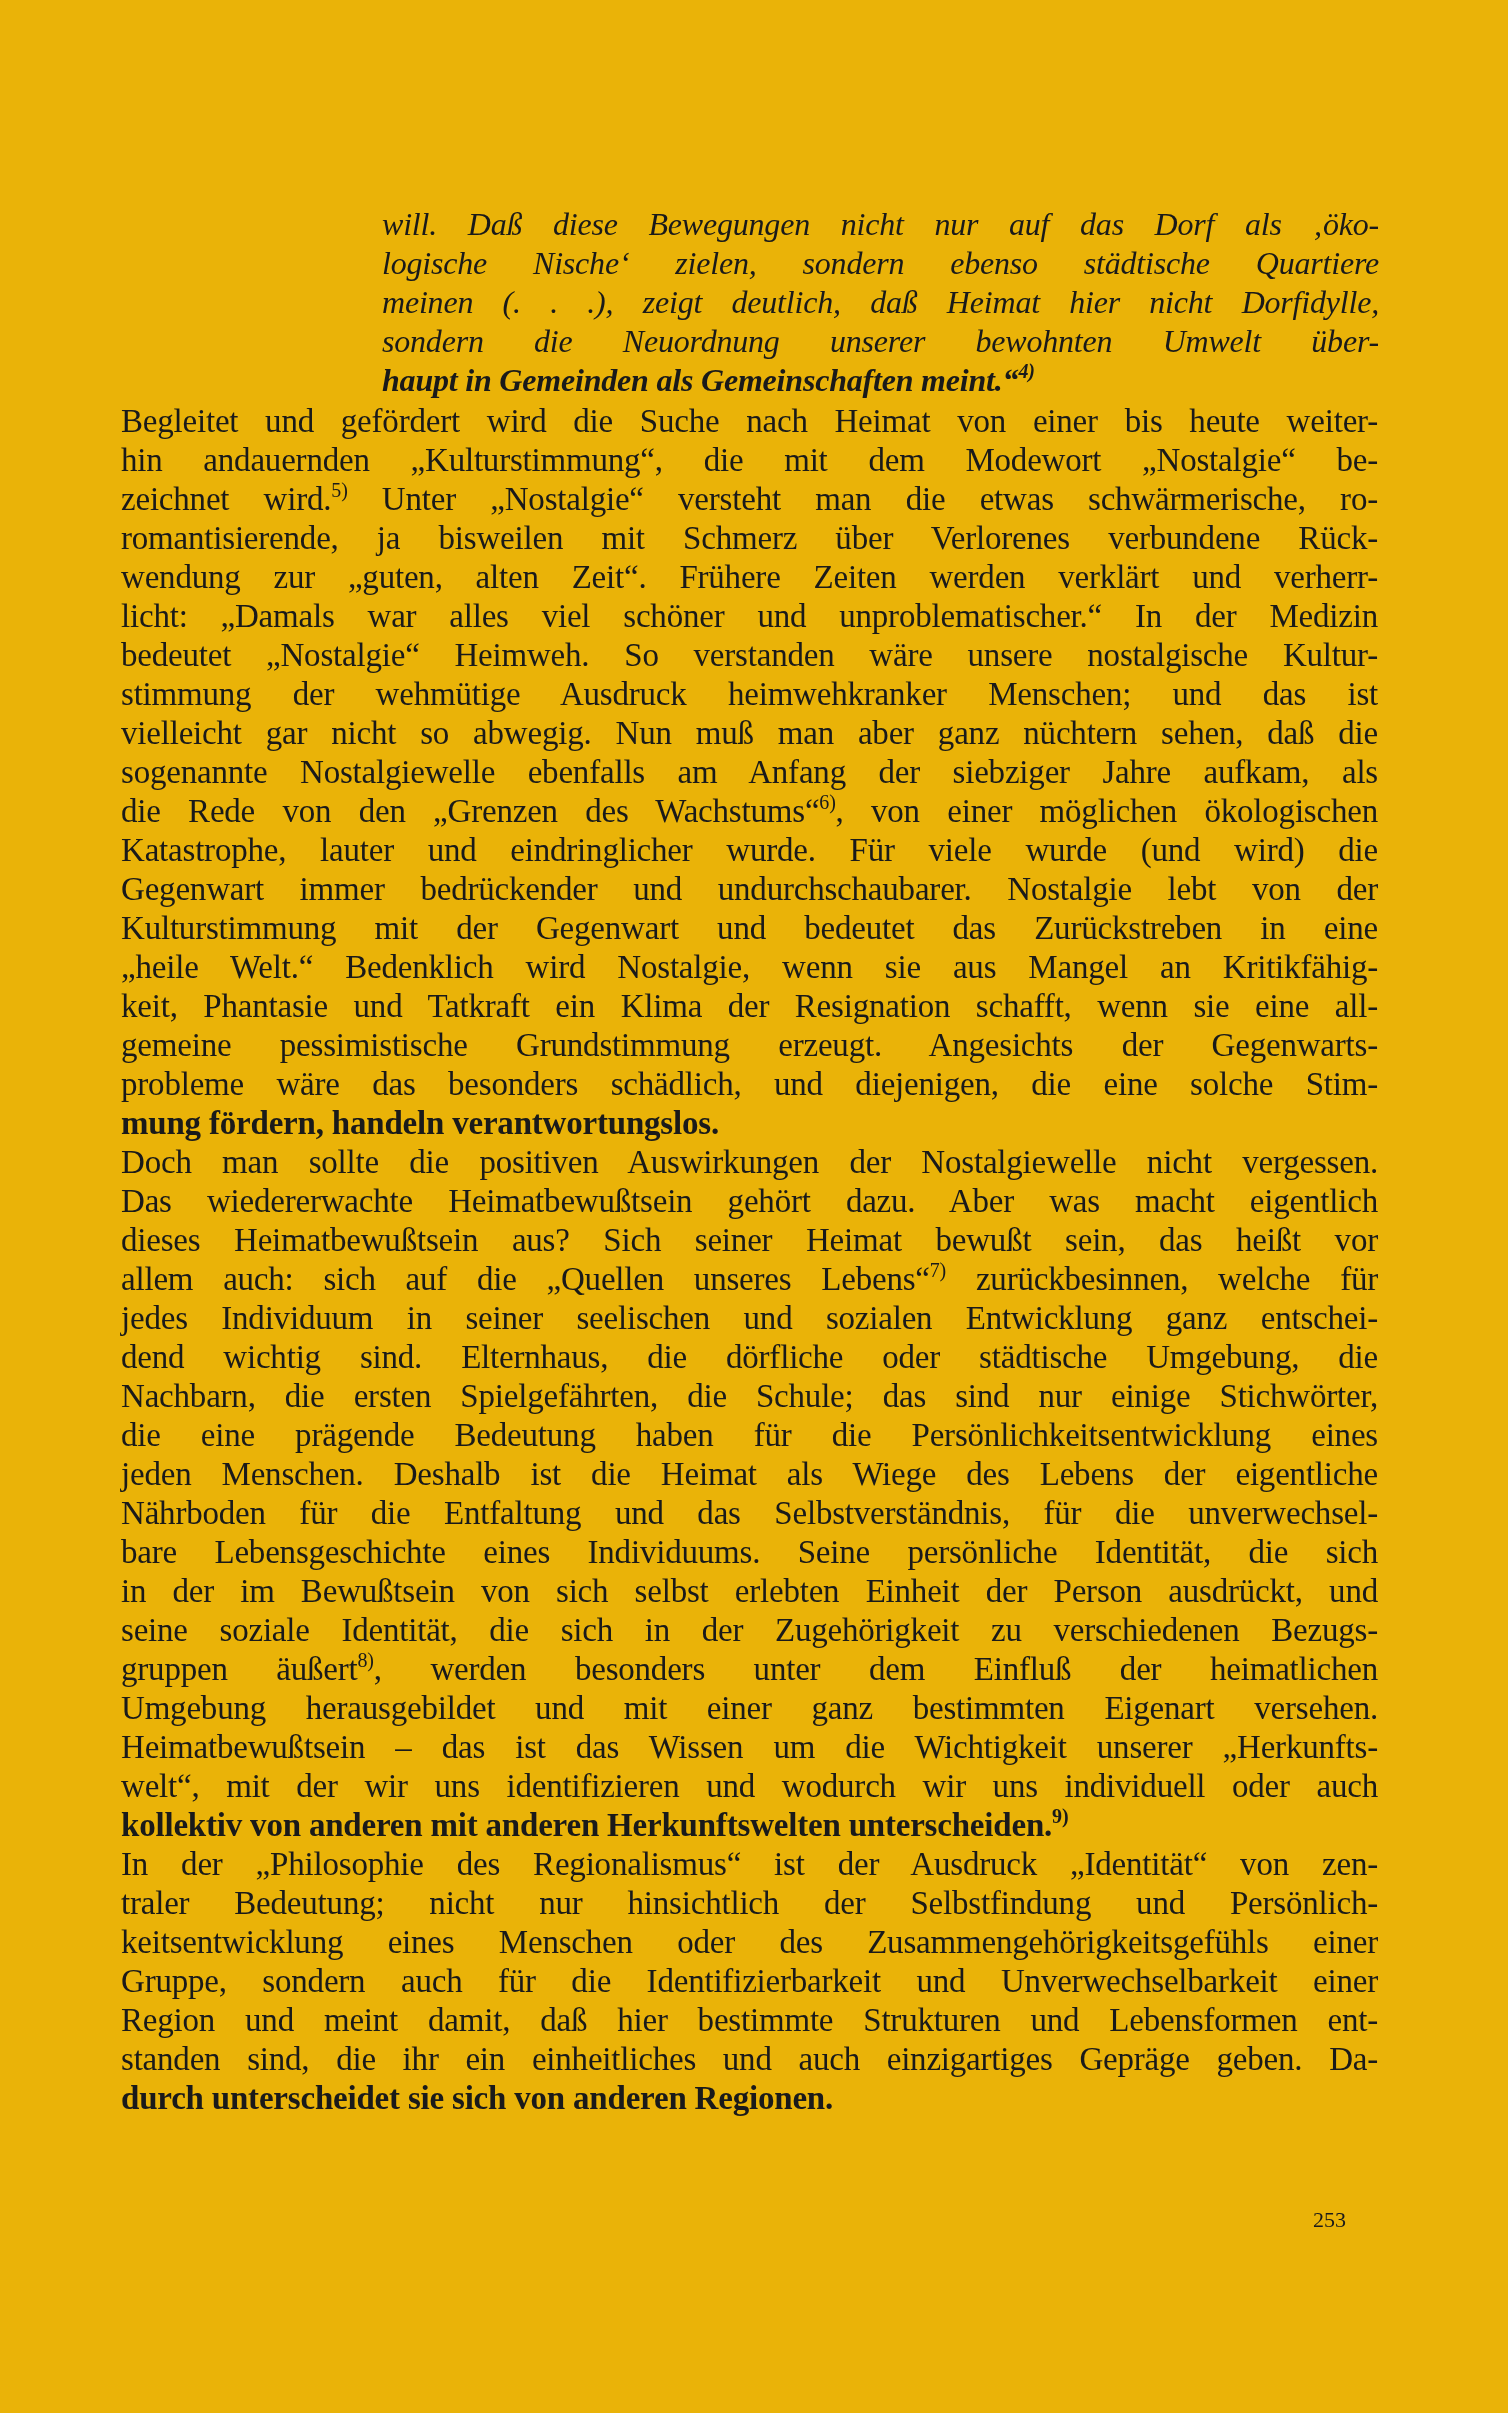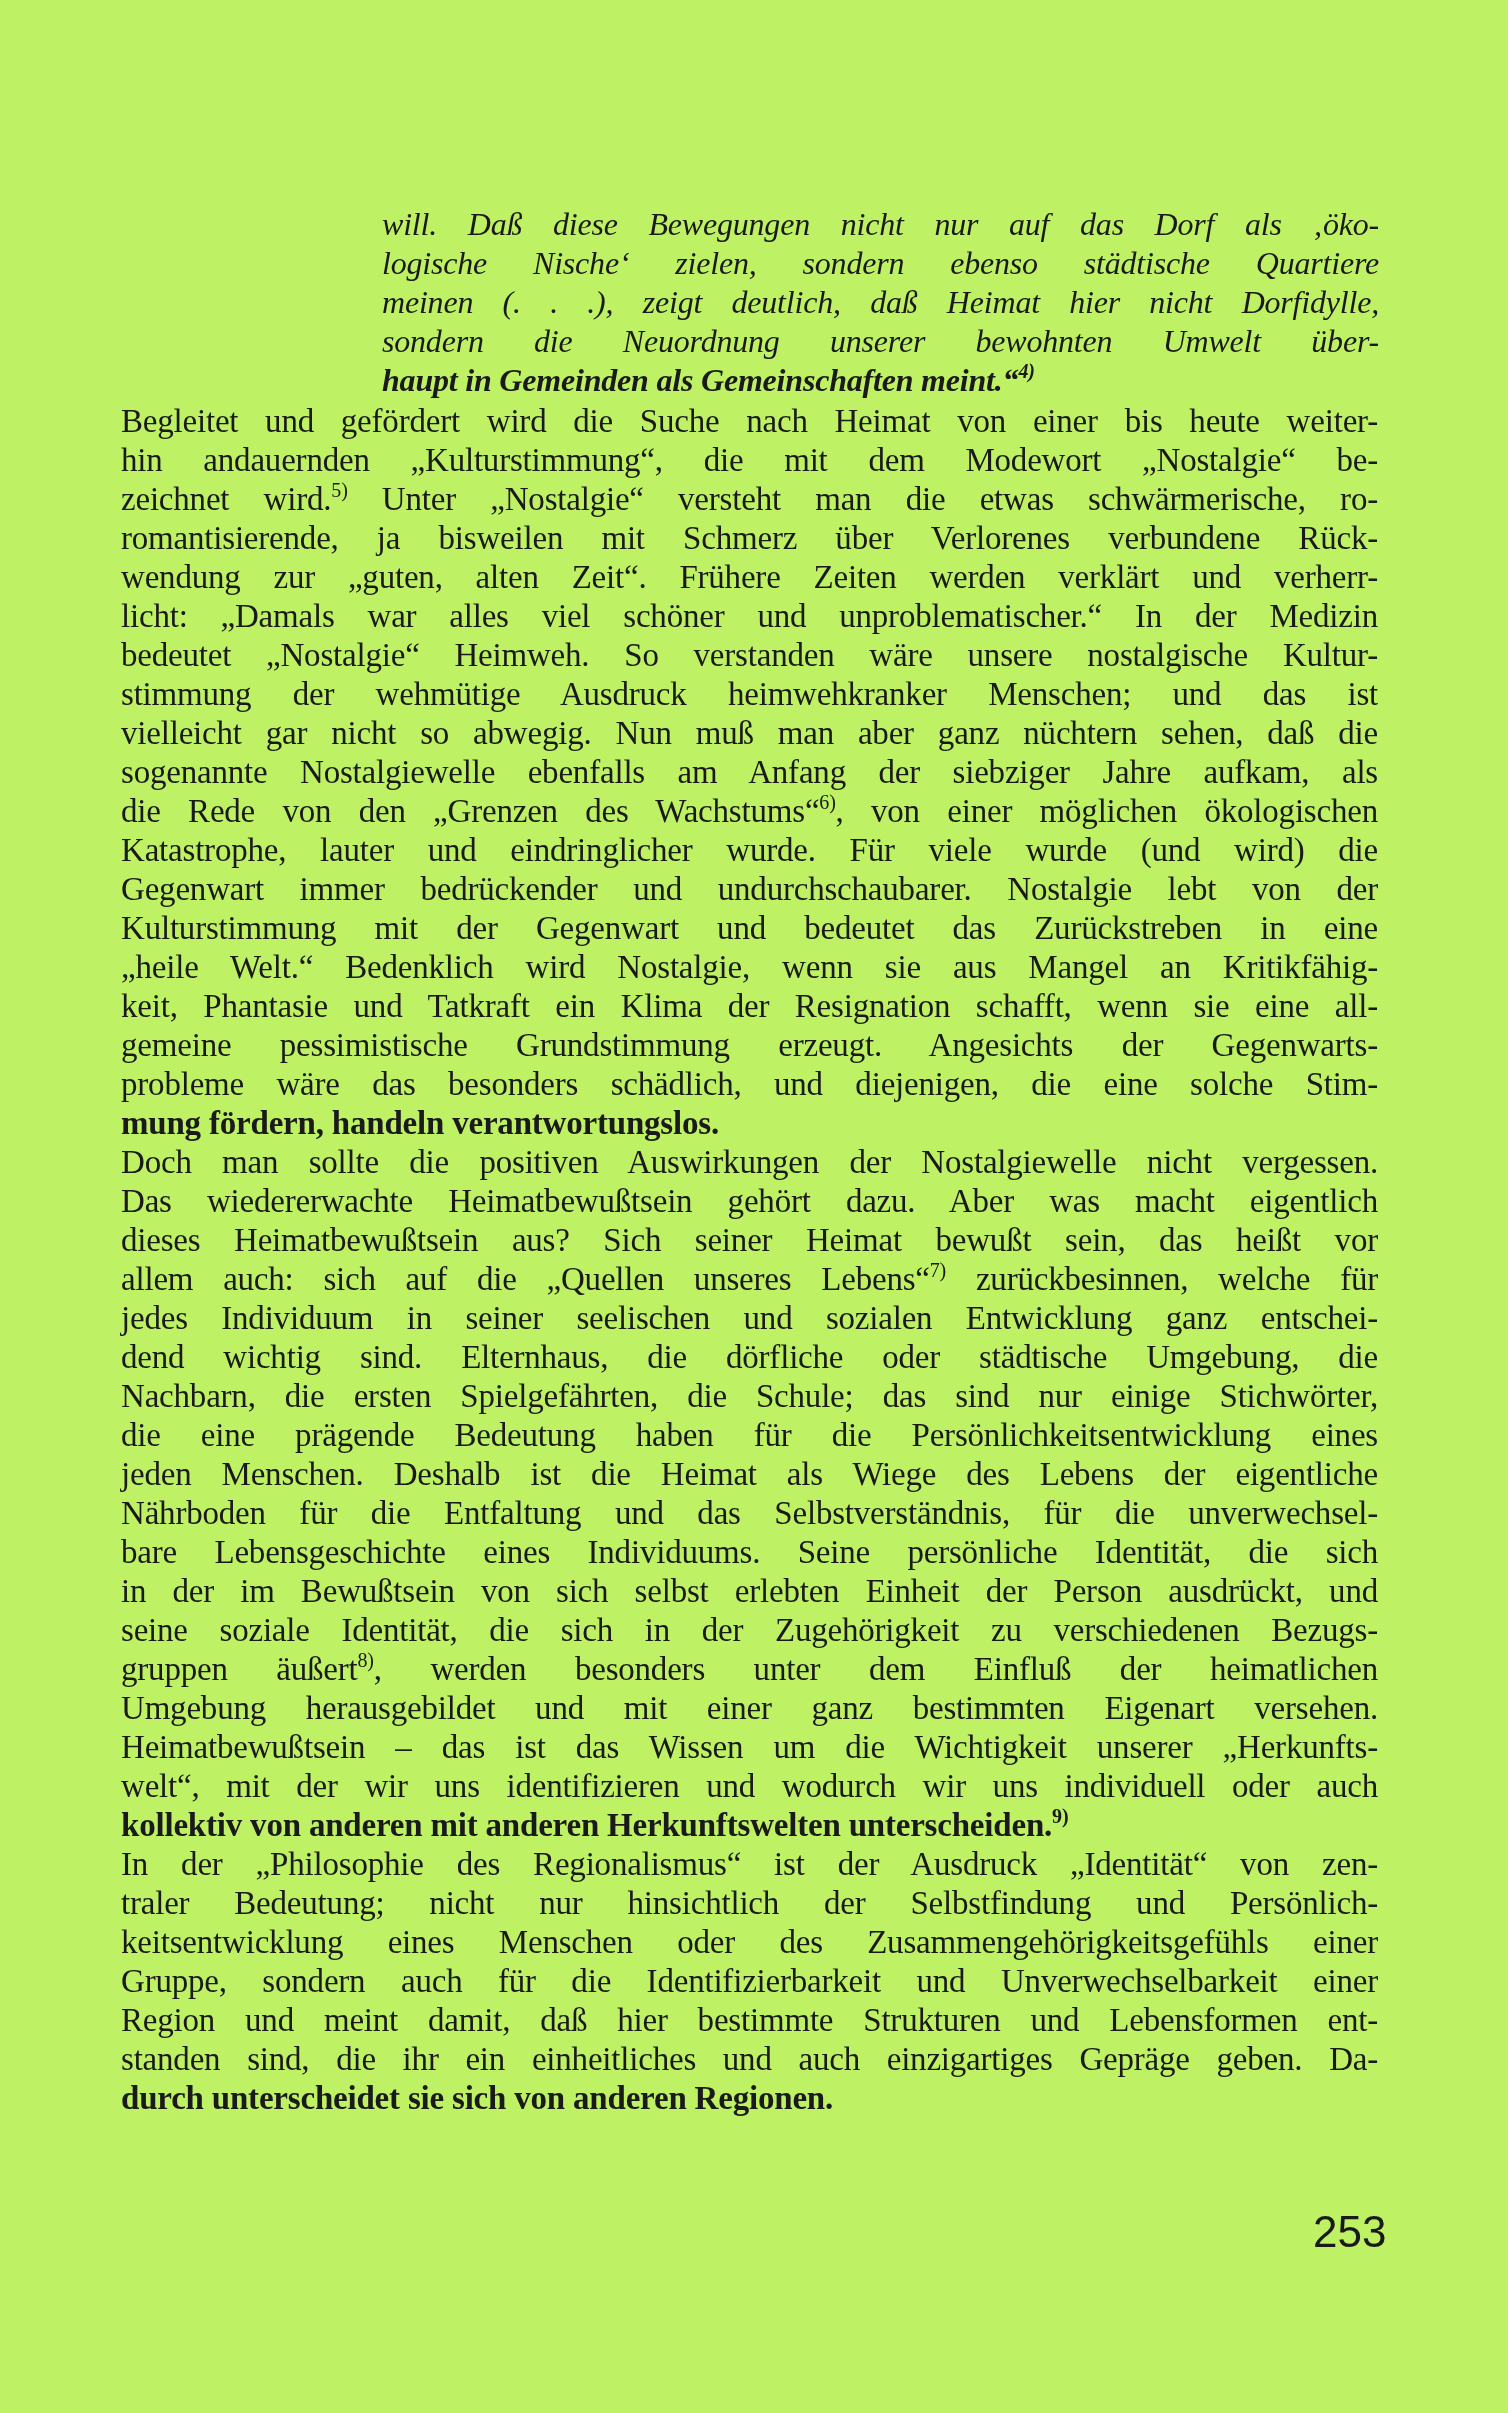--- a/index.html
+++ b/index.html
@@ -1,37 +1,37 @@
 <!DOCTYPE html>
 <html style="font-size:14.4px"><head>
 <meta charset="utf-8">
 <style>
   html, body { margin: 0; padding: 0; background: #ffffff; }
   body { width: 1508px; height: 2413px; position: relative; overflow: hidden; }
-  .page { position: absolute; left: 0; top: 0; width: 1508px; height: 2413px; background: #bef264; }
+  .page { position: absolute; left: 0; top: 0; width: 1508px; height: 2413px; background: #eab308; }
   .quote { position: absolute; left: 382px; top: 205px; width: 997px; }
   .body-text { position: absolute; left: 121px; top: 402px; width: 1257px; }
   .line {
     font-family: "Liberation Serif", "DejaVu Serif", serif;
     font-size: 33px;
     line-height: 39px;
     height: 39px;
     color: #1a1a1a;
     white-space: nowrap;
     text-align: justify;
     text-align-last: justify;
     letter-spacing: -0.2px;
   }
   .line.last { text-align-last: left; font-weight: bold; }
   .quote .line { font-style: italic; font-size: 32px; }
   sup { font-size: 20px; line-height: 0; vertical-align: 12.6px; }
   .page-number {
     position: absolute; left: 1313px; top: 2207px;
-    font-family: Liberation Sans, sans-serif;
-    font-size: 44px; color: #1a1a1a;
+    font-family: Liberation Serif, serif;
+    font-size: 22px; color: #1a1a1a;
   }
 </style>
 </head>
 <body>
 
 <div class="page">
 
   <div class="quote">
     <div class="line">will. Daß diese Bewegungen nicht nur auf das Dorf als ‚öko-</div>
     <div class="line">logische Nische‘ zielen, sondern ebenso städtische Quartiere</div>

